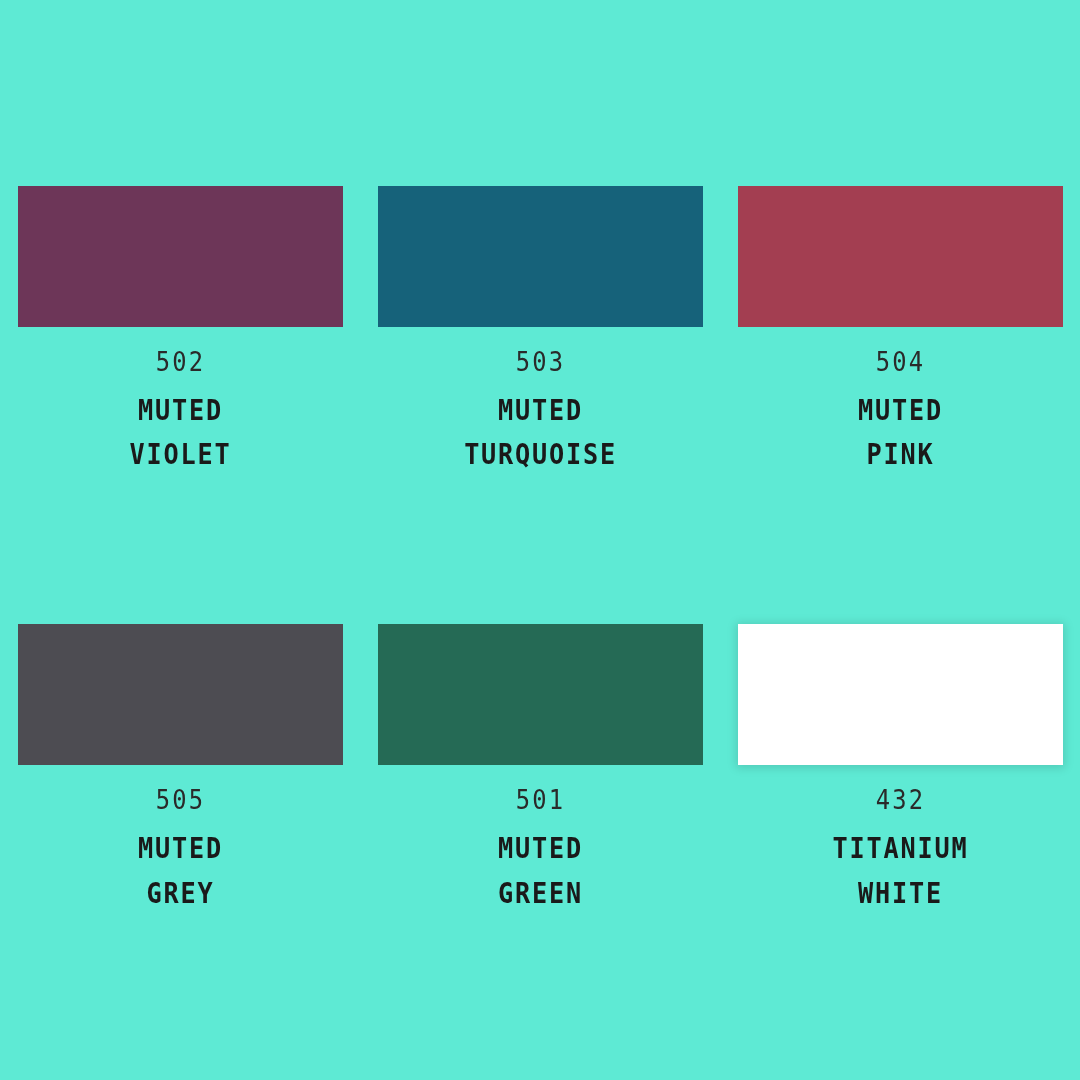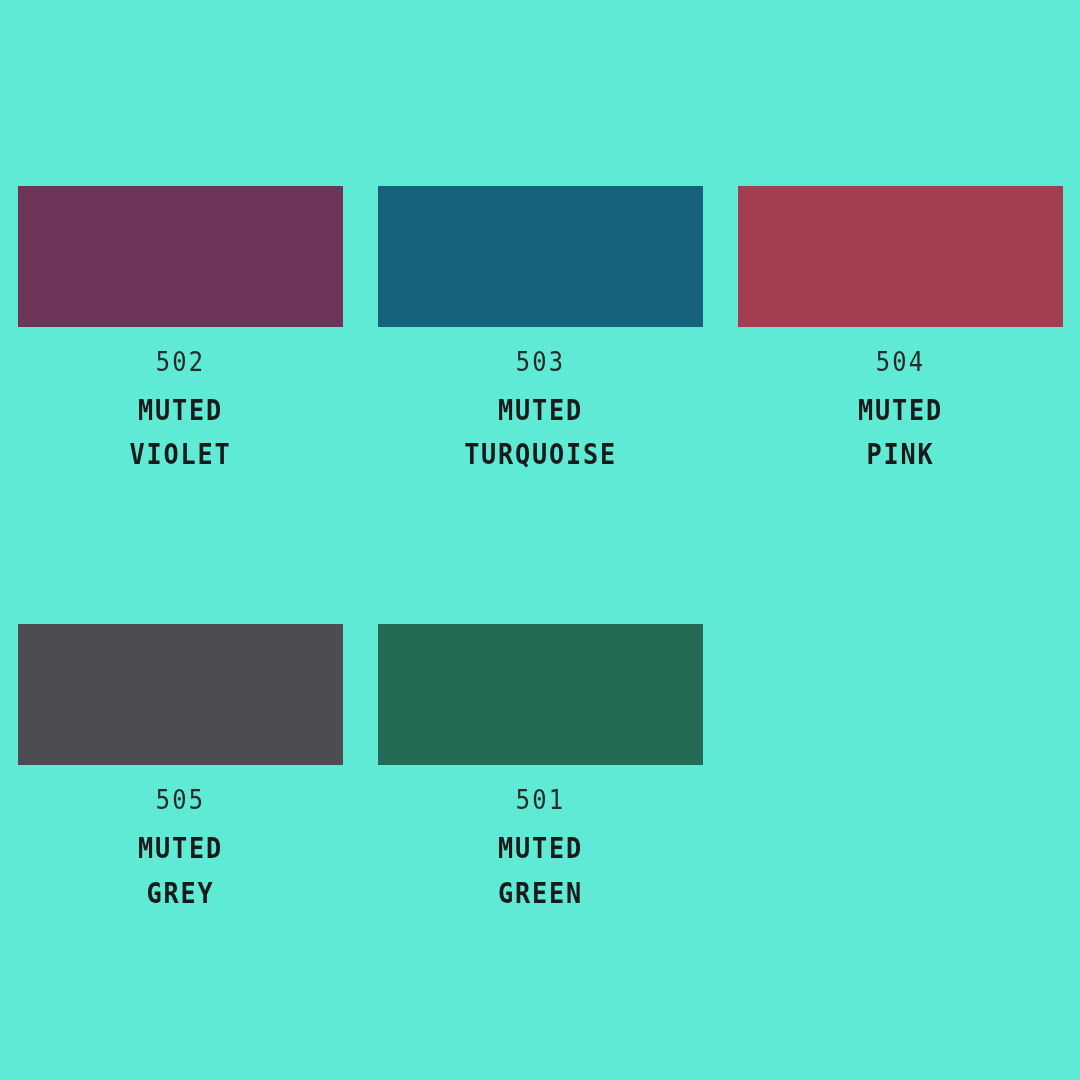--- a/index.html
+++ b/index.html
@@ -118,14 +118,22 @@
         </div>
       </div>
       <div class="swatch-cell">
         <div class="chip" style="background-color: rgb(37, 106, 85);"></div>
         <div class="caption">
           <span class="chip-code">501</span>
           <span class="chip-name">MUTED
 GREEN</span>
         </div>
       </div>
+      <div class="swatch-cell">
+        <div class="chip is-light" style="background-color: rgb(255, 255, 255);"></div>
+        <div class="caption">
+          <span class="chip-code">432</span>
+          <span class="chip-name">TITANIUM
+WHITE</span>
+        </div>
+      </div>
     </div>
 </div>
 
 </body></html>

